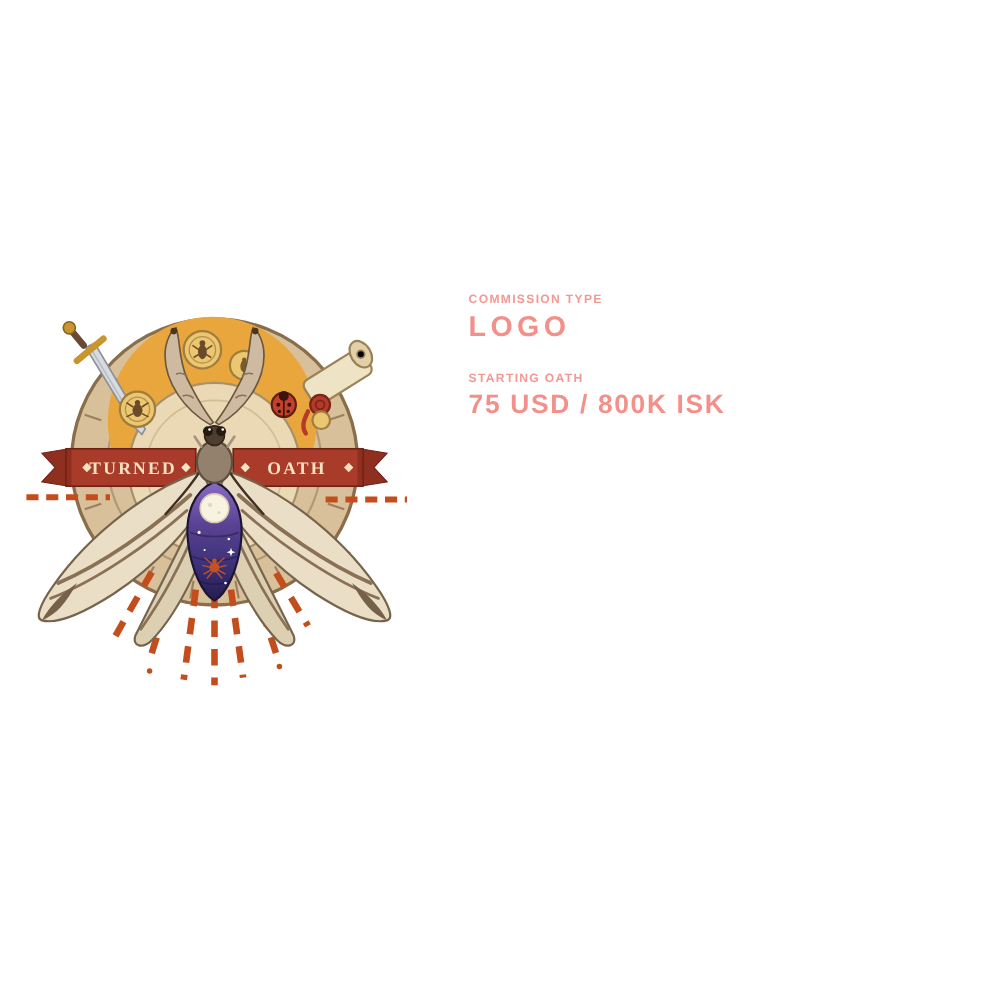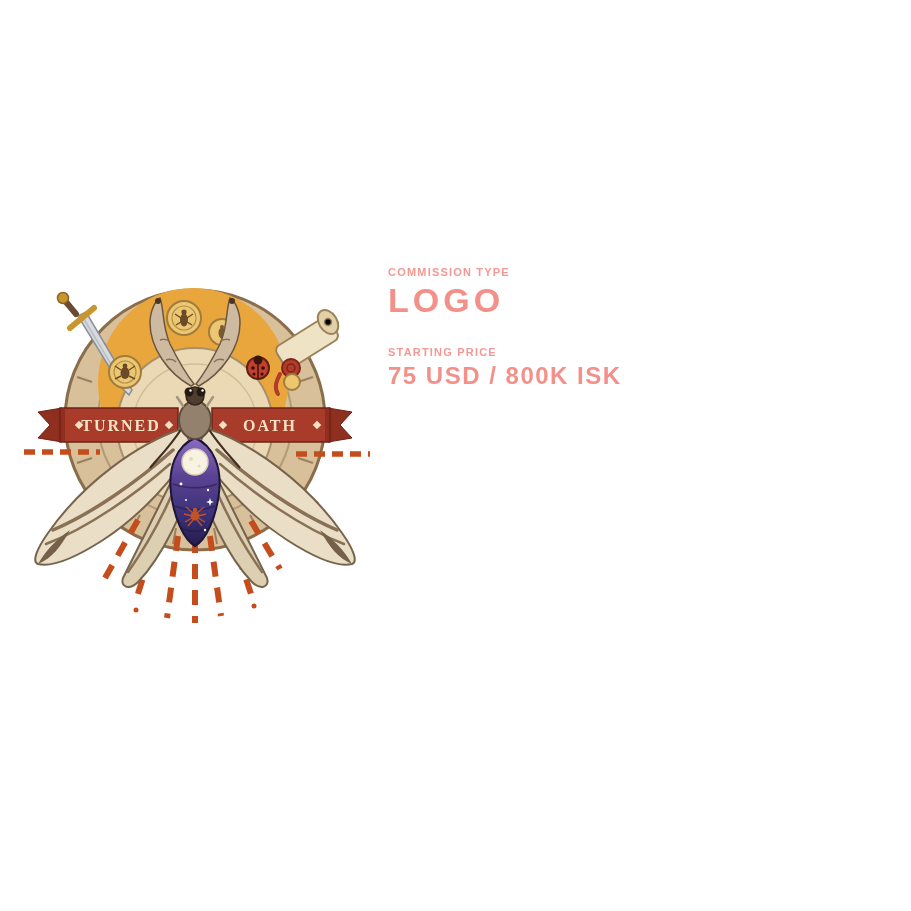--- a/index.html
+++ b/index.html
@@ -11,32 +11,32 @@
     overflow:hidden;
     font-family:"Liberation Sans", sans-serif;
   }
   .logo-art {
     position:absolute;
     left:8px; top:278px;
     width:390px; height:350px;
   }
   .info-panel {
     position:absolute;
-    left:388px; top:266px;
+    left:426px; top:266px;
     color: var(--accent-pink, #f3908a);
   }
   .small-label {
     font-size:11px;
     font-weight:bold;
     letter-spacing:1.2px;
     color: var(--accent-pink, #f3908a);
     opacity:.92;
   }
   .big-title {
-    font-size:34px;
+    font-size:26px;
     font-weight:800;
     letter-spacing:4px;
     margin-top:3px;
     color: var(--accent-pink, #f3908a);
   }
   .price-block { margin-top:26px; }
   .price-value {
     font-size:24px;
     font-weight:800;
     letter-spacing:1.5px;
@@ -267,18 +267,18 @@
     <g>
       <line class="side-dash" x1="16" y1="174" x2="92" y2="174"></line>
       <line class="side-dash" x1="288" y1="176" x2="362" y2="176"></line>
     </g>
   </svg>
 
   <div class="info-panel">
     <div class="small-label">COMMISSION TYPE</div>
     <div class="big-title">LOGO</div>
     <div class="price-block">
-      <div class="small-label">STARTING PRICE</div>
+      <div class="small-label">STARTING OATH</div>
       <div class="price-value">75 USD / 800K ISK</div>
     </div>
   </div>
 
 </div>
 
 </body></html>

